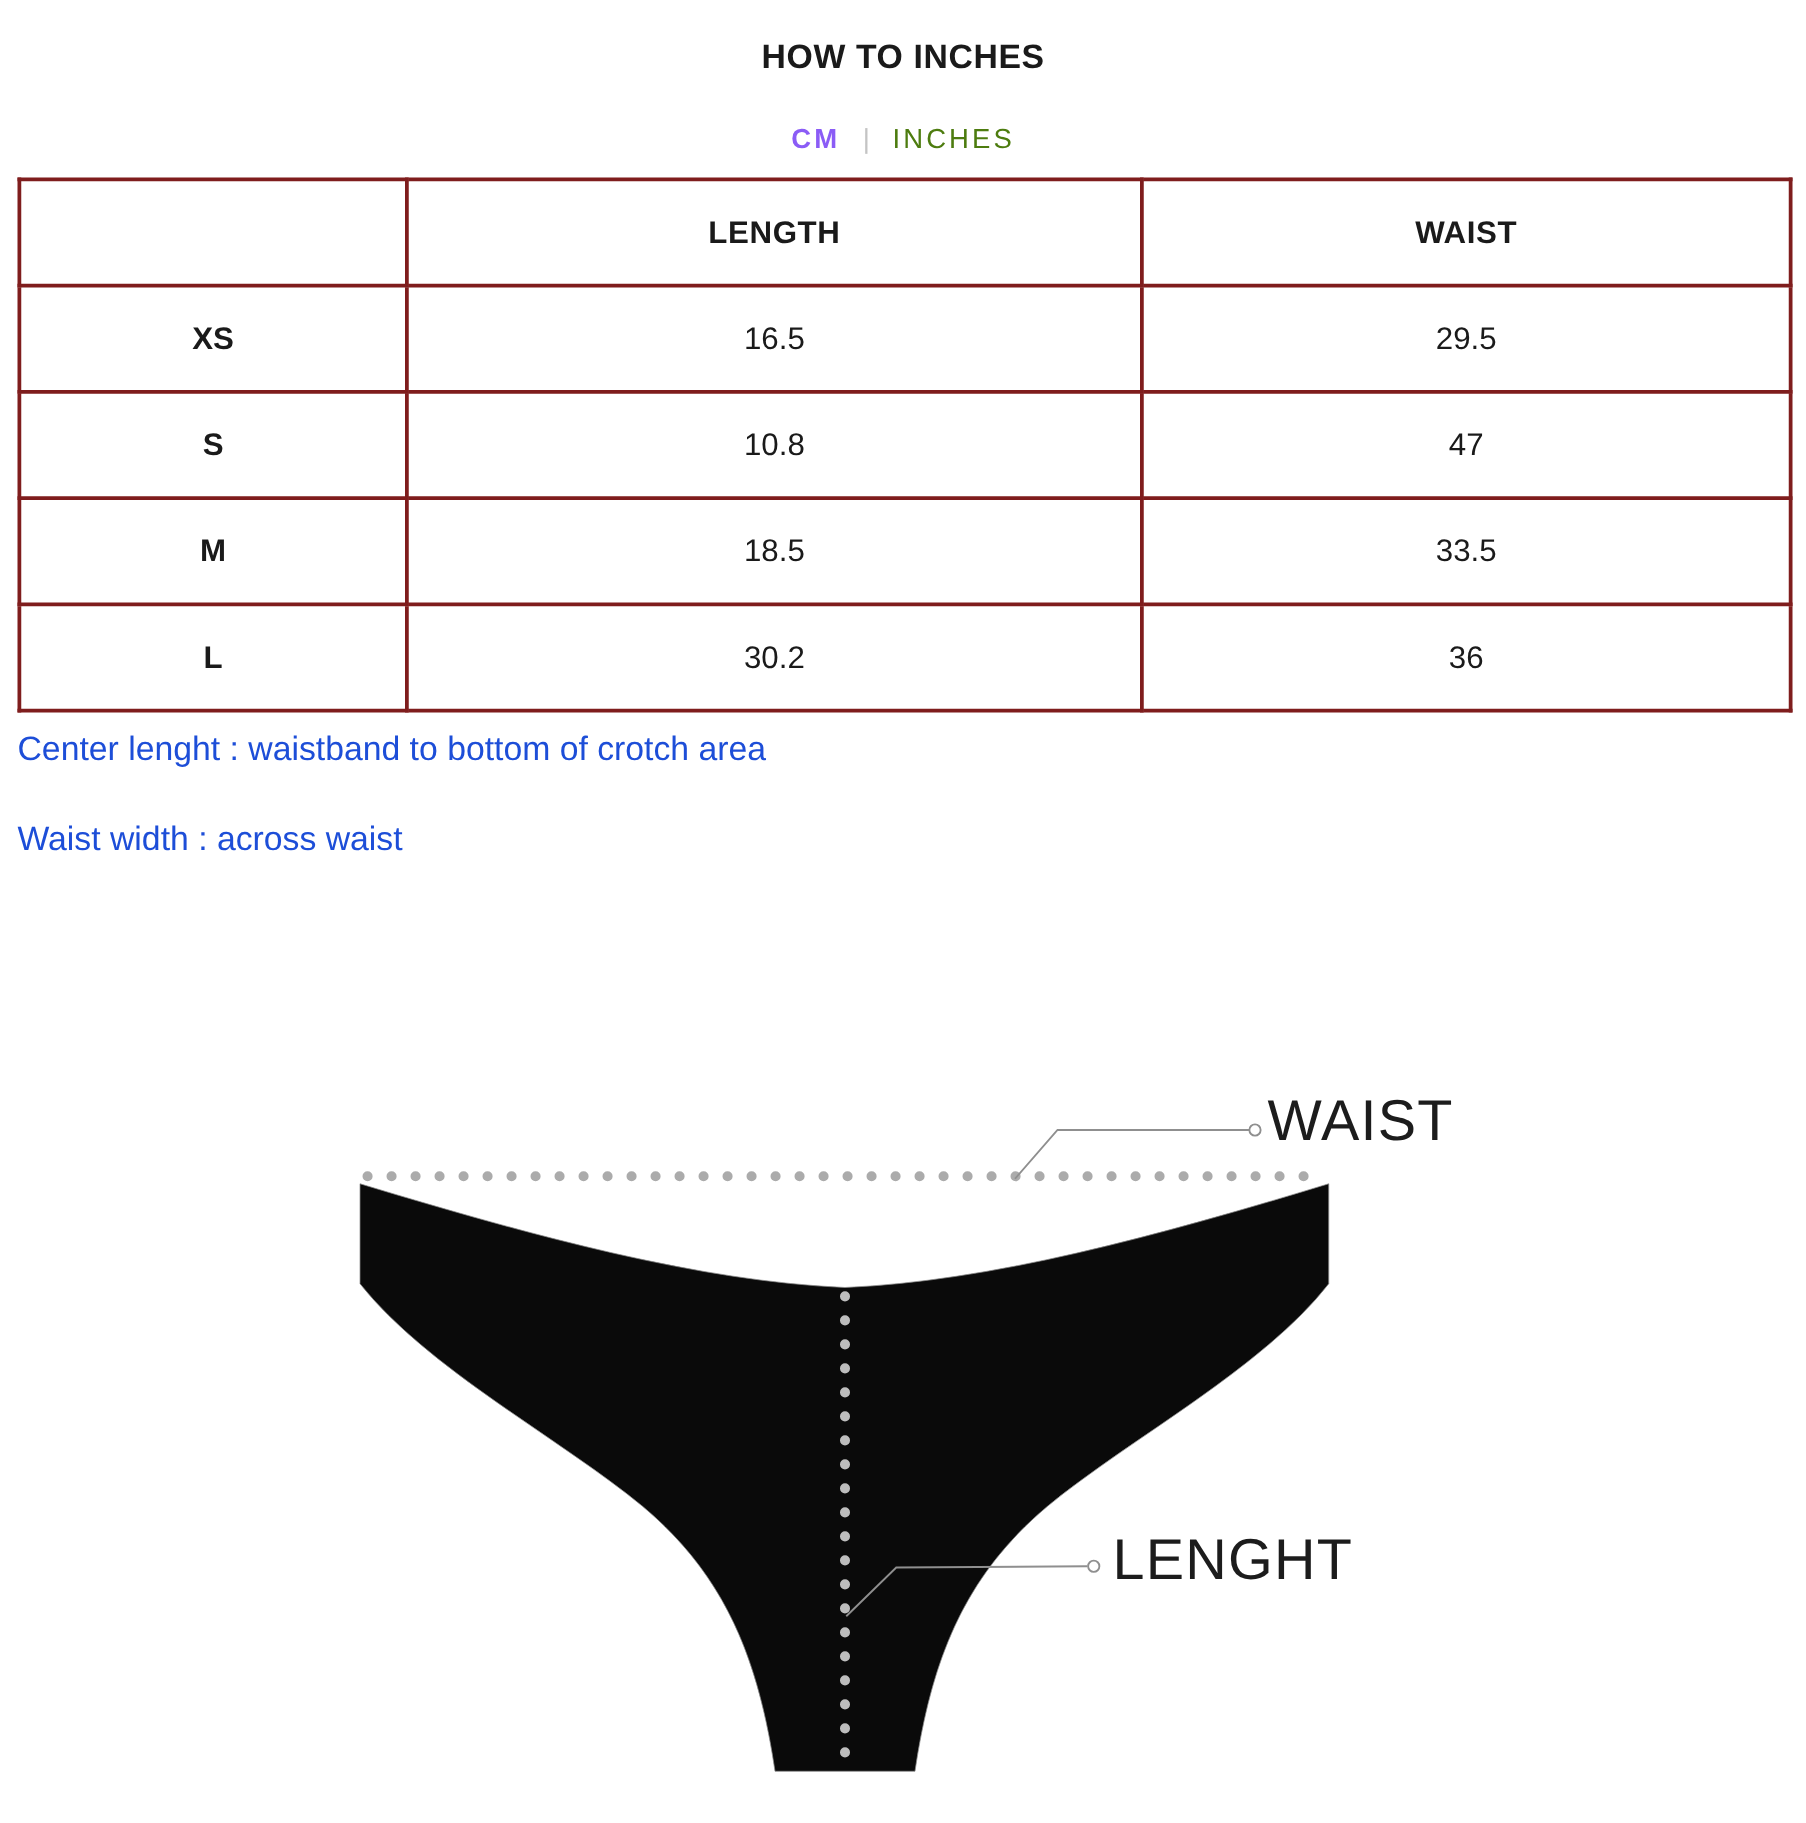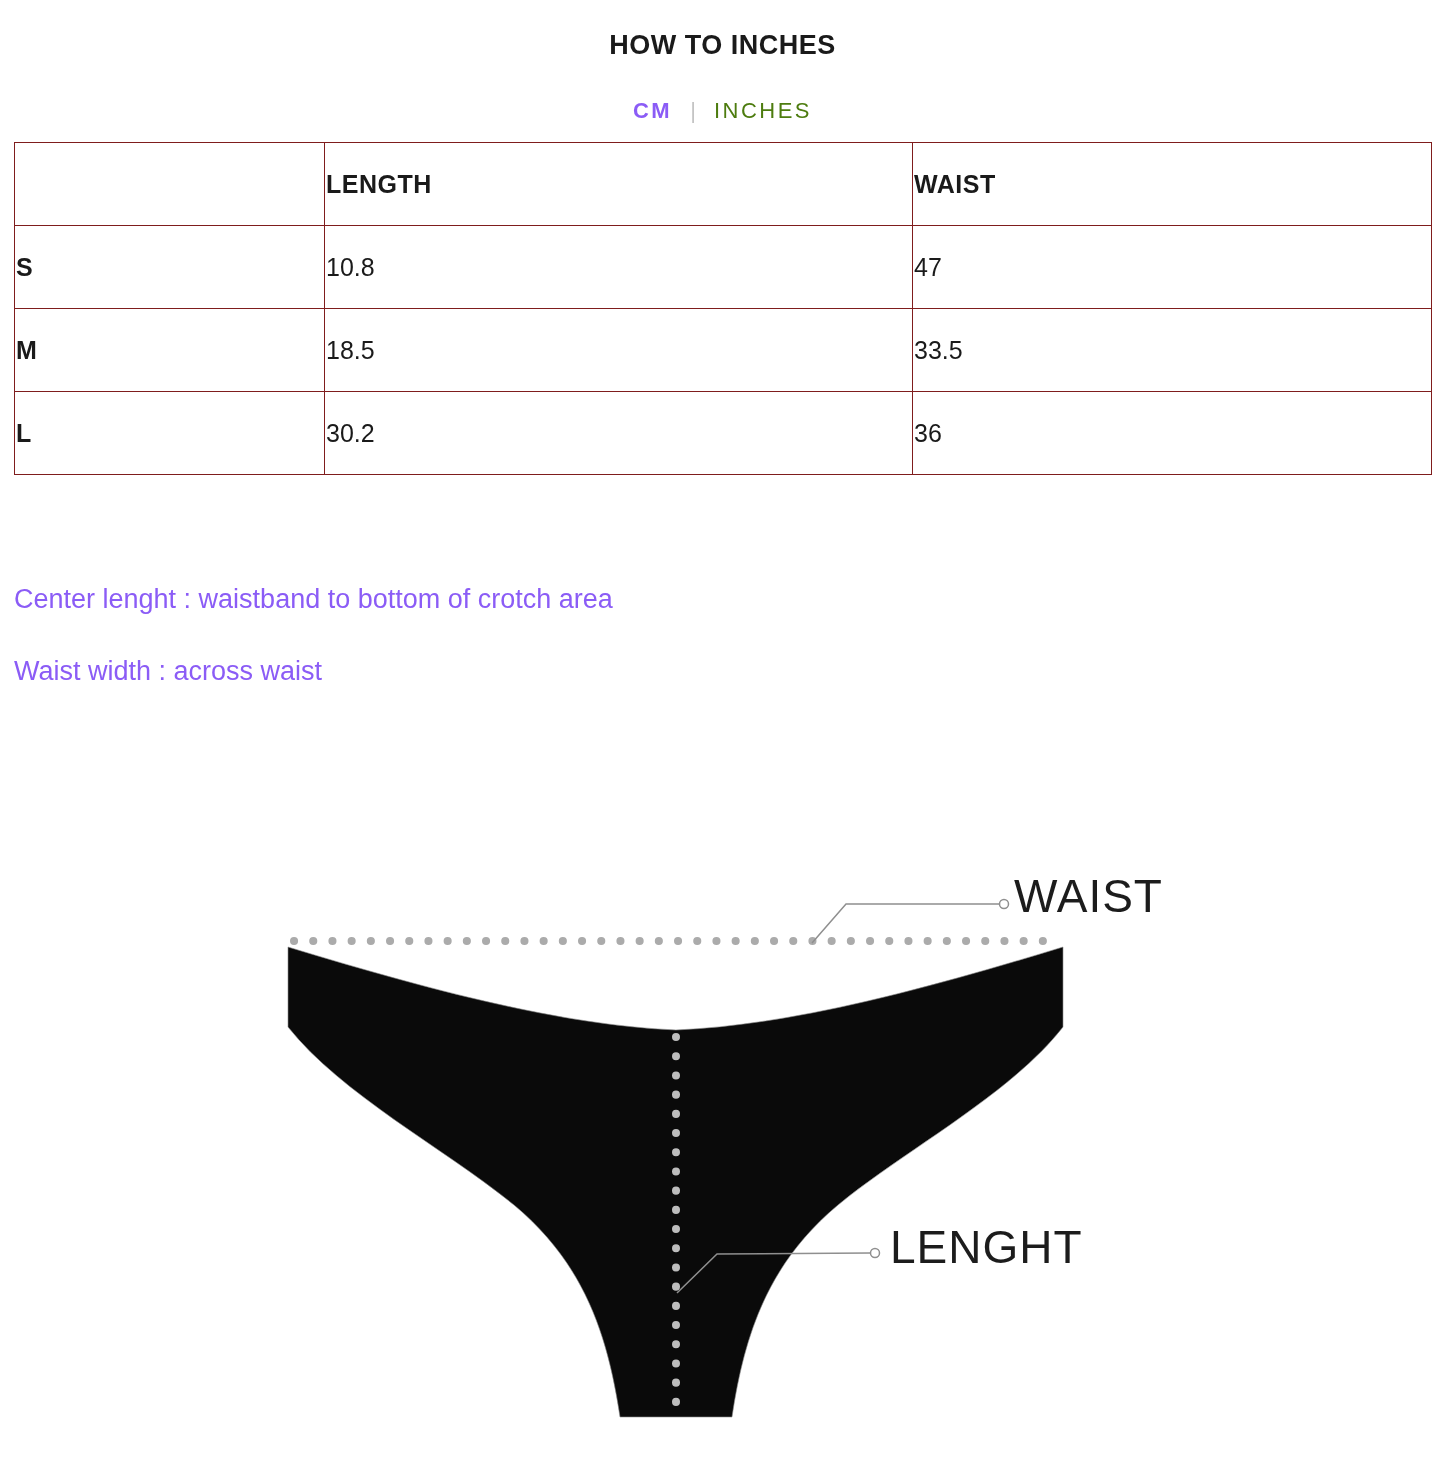--- a/index.html
+++ b/index.html
@@ -27,32 +27,32 @@
   .unit-cm { font-weight: 600; cursor: pointer; }
   .unit-divider { color: #c4c4c4; font-weight: 300; letter-spacing: 0; }
   .unit-inches { color: #4d7c0f; font-weight: 500; cursor: pointer; }
 
   table.size-table {
     position: absolute; top: 142px; left: 14px;
     width: 1417px;
     border-collapse: collapse; table-layout: fixed;
   }
   .size-table th, .size-table td {
-    border: 1px solid #7f1d1d;
+    border: 3px solid #7f1d1d;
     height: 80px;
-    text-align: left; vertical-align: middle;
+    text-align: center; vertical-align: middle;
     font-size: 25px; font-weight: 400;
     background: #ffffff;
   }
   .size-table th { font-weight: 700; letter-spacing: 0.5px; }
   .size-table td.size-cell { font-weight: 700; }
 
   .note {
     position: absolute; left: 14px;
-    font-size: 27px; color: #8b5cf6;
+    font-size: 27px; color: #1d4ed8;
     white-space: nowrap;
     text-align: right;
   }
   .note-center-length { top: 584px; }
   .note-waist-width  { top: 656px; }
 
   svg.measure-diagram { position: absolute; top: 860px; left: 0; }
 
   .garment-shape { fill: #0a0a0a; stroke: #8c8c8c; stroke-width: 0.6; }
   .dotted-waist  { stroke: #ababab; stroke-width: 8; stroke-linecap: round; stroke-dasharray: 0.1 19.1; fill: none; }
@@ -79,20 +79,25 @@
     <col style="width:519px">
   </colgroup>
   <thead>
     <tr>
       <th></th>
       <th>LENGTH</th>
       <th>WAIST</th>
     </tr>
   </thead>
   <tbody>
+    <tr>
+      <td class="size-cell">XS</td>
+      <td>16.5</td>
+      <td>29.5</td>
+    </tr>
     <tr>
       <td class="size-cell">S</td>
       <td>10.8</td>
       <td>47</td>
     </tr>
     <tr>
       <td class="size-cell">M</td>
       <td>18.5</td>
       <td>33.5</td>
     </tr>

